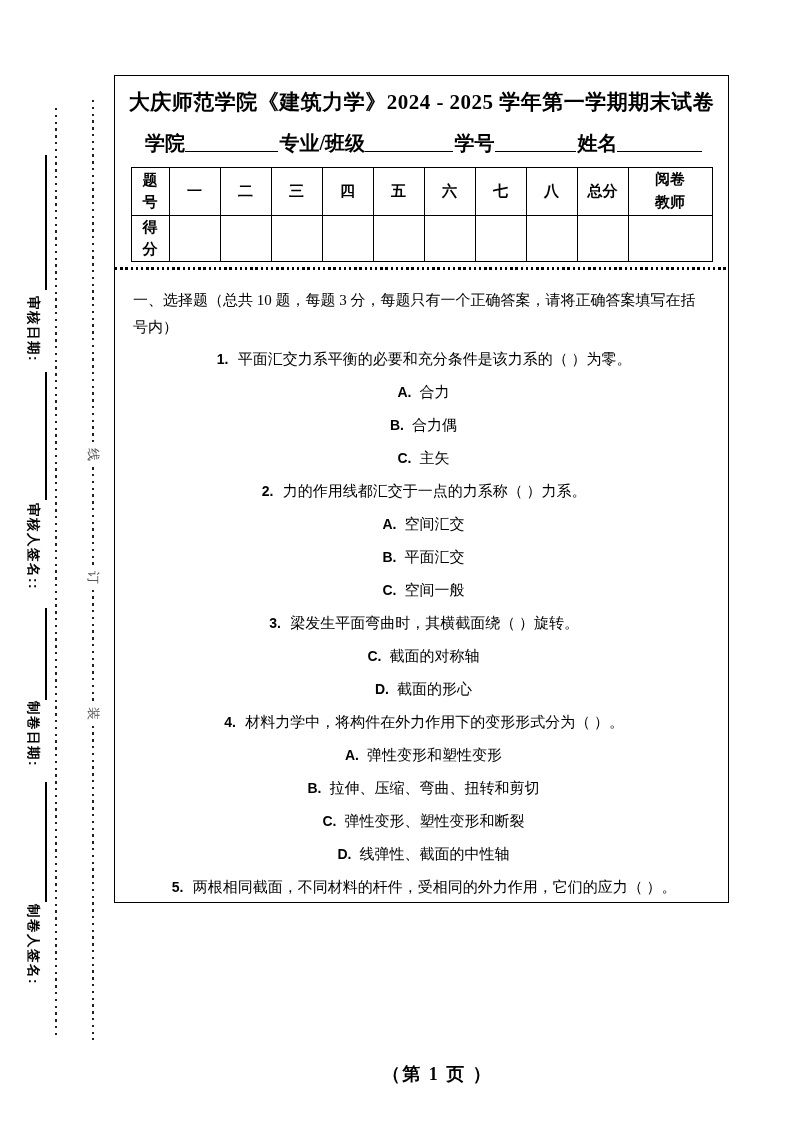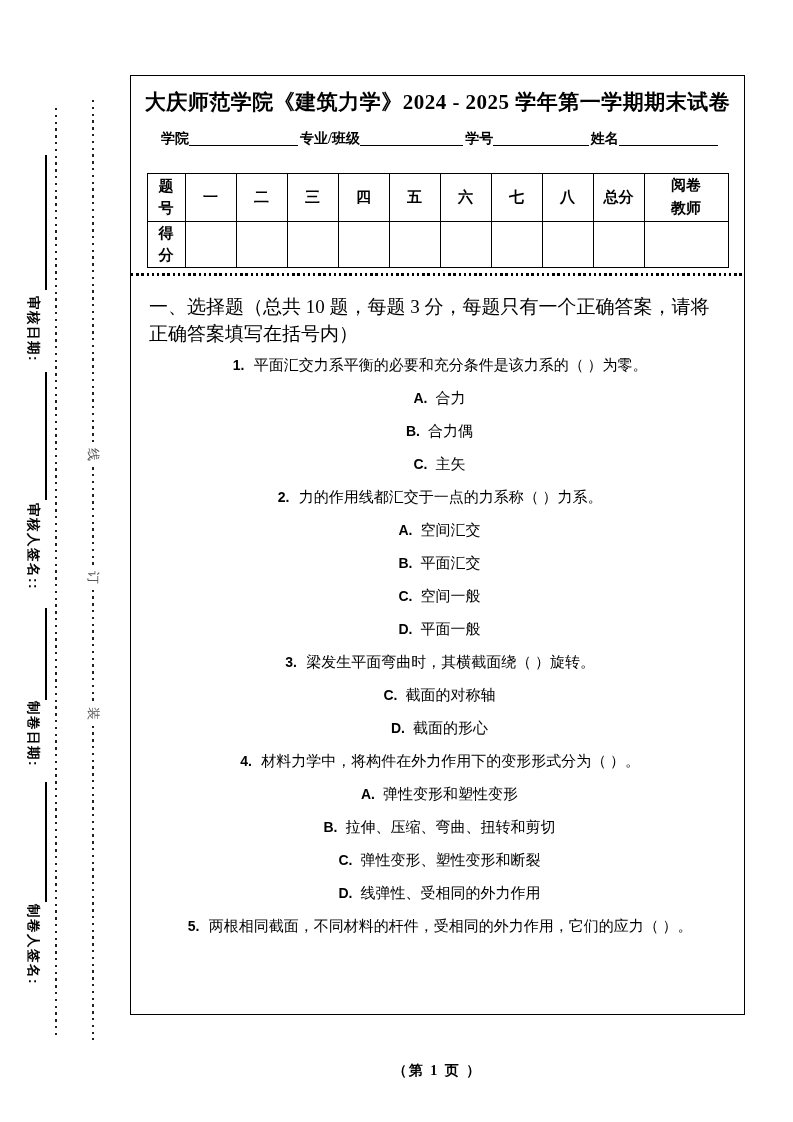--- a/index.html
+++ b/index.html
@@ -35,48 +35,48 @@
     position:absolute; left:84px; z-index:2;
     writing-mode:vertical-rl; text-orientation:sideways;
     font-size:13px; color:#555; background:#fff; padding:4px 0;
   }
   #bindchar-0 { top:444px; }
   #bindchar-1 { top:567px; }
   #bindchar-2 { top:703px; }
 
   
   #sheet {
-    position:absolute; left:130px; top:75px; width:615px; height:940px;
+    position:absolute; left:114px; top:75px; width:615px; height:828px;
     border:1.8px solid #000; box-sizing:border-box; background:#fff;
   }
   .title { margin-top:12px; text-align:center; font-size:21px; font-weight:700; letter-spacing:.5px; }
 
-  .info { display:flex; align-items:flex-start; margin:14px 26px 0 30px; font-size:14px; font-weight:600; white-space:nowrap; }
+  .info { display:flex; align-items:center; margin:14px 26px 0 30px; font-size:20px; font-weight:600; white-space:nowrap; }
   .blank { display:inline-block; border-bottom:1.4px solid #000; height:15px; }
   .info .gap { width:2px; }
 
-  table.score { margin:25px auto 0; border-collapse:collapse; table-layout:fixed; width:581px; }
+  table.score { margin:10px auto 0; border-collapse:collapse; table-layout:fixed; width:581px; }
   table.score td { border:1.5px solid #000; text-align:center; vertical-align:middle;
     font-size:15px; font-weight:600; padding:0; }
   tr.hdr td { height:46px; }
   tr.scr td { height:44px; }
   .stack1 { display:inline-block; width:1.1em; line-height:1.5; }
   .stack2 { display:inline-block; width:2.25em; line-height:1.55; }
 
   .sep { height:3px; margin-top:5px;
     background:repeating-linear-gradient(90deg,#000 0 2.4px,transparent 2.4px 5.2px); }
 
   .content { margin:17px 22px 0 18px; font-weight:500; }
-  .heading { font-size:19px; line-height:27px; margin-bottom:9px; }
+  .heading { font-size:15px; line-height:27px; margin-bottom:9px; }
   .tline { font-size:15px; line-height:19px; margin-bottom:14px;text-align:center; }
   .lab { display:inline-block; min-width:30px; font-family:"Liberation Sans","DejaVu Sans",sans-serif;
     font-size:14px; font-weight:700; }
 
   .footer { position:absolute; top:1062px; left:130px; width:615px; text-align:center;
-    font-size:14px; font-weight:700; letter-spacing:2px; }
+    font-size:18px; font-weight:700; letter-spacing:2px; }
 </style>
 </head>
 <body>
 
 <div id="page">
 
   <div class="dotline" id="dotline-inner"></div>
   <div class="dotline" id="dotline-outer"></div>
 
   <span class="bindchar" id="bindchar-0">线</span>
@@ -161,30 +161,29 @@
 
       <div class="tline"><span class="lab">1.</span><span>平面汇交力系平衡的必要和充分条件是该力系的（  ）为零。</span></div>
       <div class="tline"><span class="lab">A.</span><span>合力</span></div>
       <div class="tline"><span class="lab">B.</span><span>合力偶</span></div>
       <div class="tline"><span class="lab">C.</span><span>主矢</span></div>
 
       <div class="tline"><span class="lab">2.</span><span>力的作用线都汇交于一点的力系称（  ）力系。</span></div>
       <div class="tline"><span class="lab">A.</span><span>空间汇交</span></div>
       <div class="tline"><span class="lab">B.</span><span>平面汇交</span></div>
       <div class="tline"><span class="lab">C.</span><span>空间一般</span></div>
-      <div class="tline"><span class="lab">D.</span><span>平面一般</span></div>
 
       <div class="tline"><span class="lab">3.</span><span>梁发生平面弯曲时，其横截面绕（  ）旋转。</span></div>
       <div class="tline"><span class="lab">C.</span><span>截面的对称轴</span></div>
       <div class="tline"><span class="lab">D.</span><span>截面的形心</span></div>
 
       <div class="tline"><span class="lab">4.</span><span>材料力学中，将构件在外力作用下的变形形式分为（  ）。</span></div>
       <div class="tline"><span class="lab">A.</span><span>弹性变形和塑性变形</span></div>
       <div class="tline"><span class="lab">B.</span><span>拉伸、压缩、弯曲、扭转和剪切</span></div>
       <div class="tline"><span class="lab">C.</span><span>弹性变形、塑性变形和断裂</span></div>
-      <div class="tline"><span class="lab">D.</span><span>线弹性、受相同的外力作用</span></div>
+      <div class="tline"><span class="lab">D.</span><span>线弹性、截面的中性轴</span></div>
 
       <div class="tline"><span class="lab">5.</span><span>两根相同截面，不同材料的杆件，受相同的外力作用，它们的应力（  ）。</span></div>
     </div>
   </div>
 
   <div class="footer">（第 1 页 ）</div>
 </div>
 
 </body></html>

